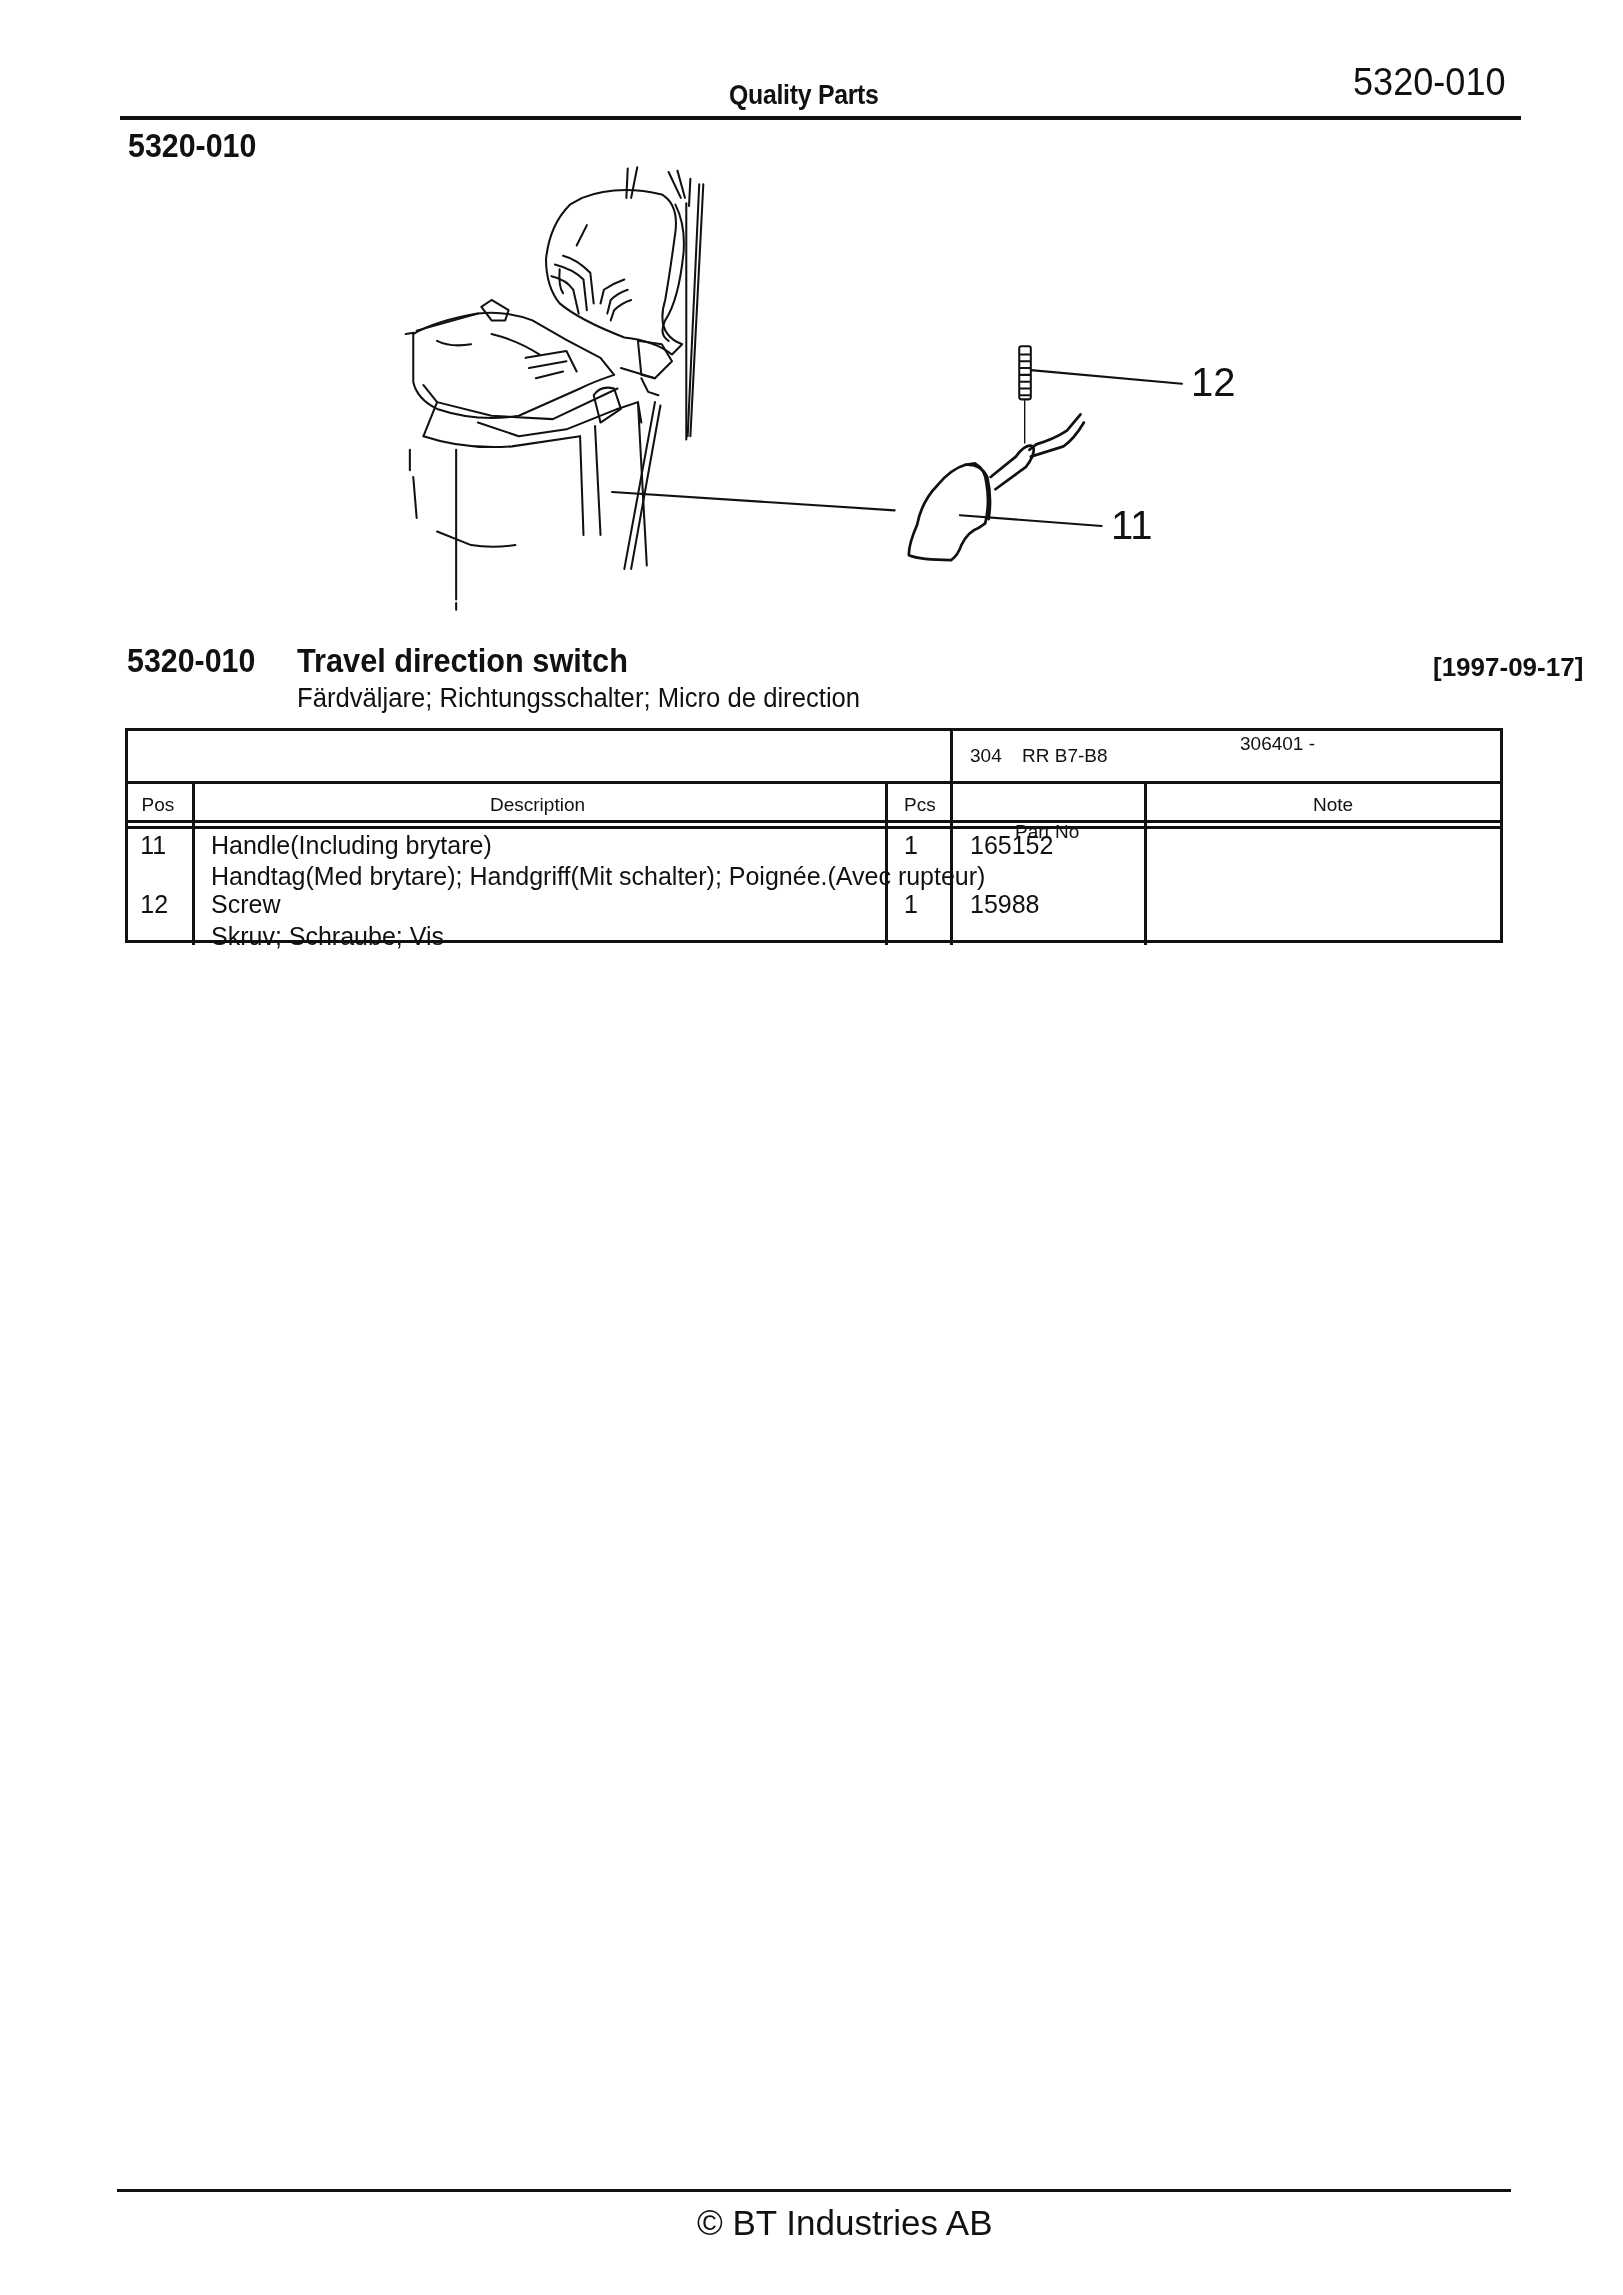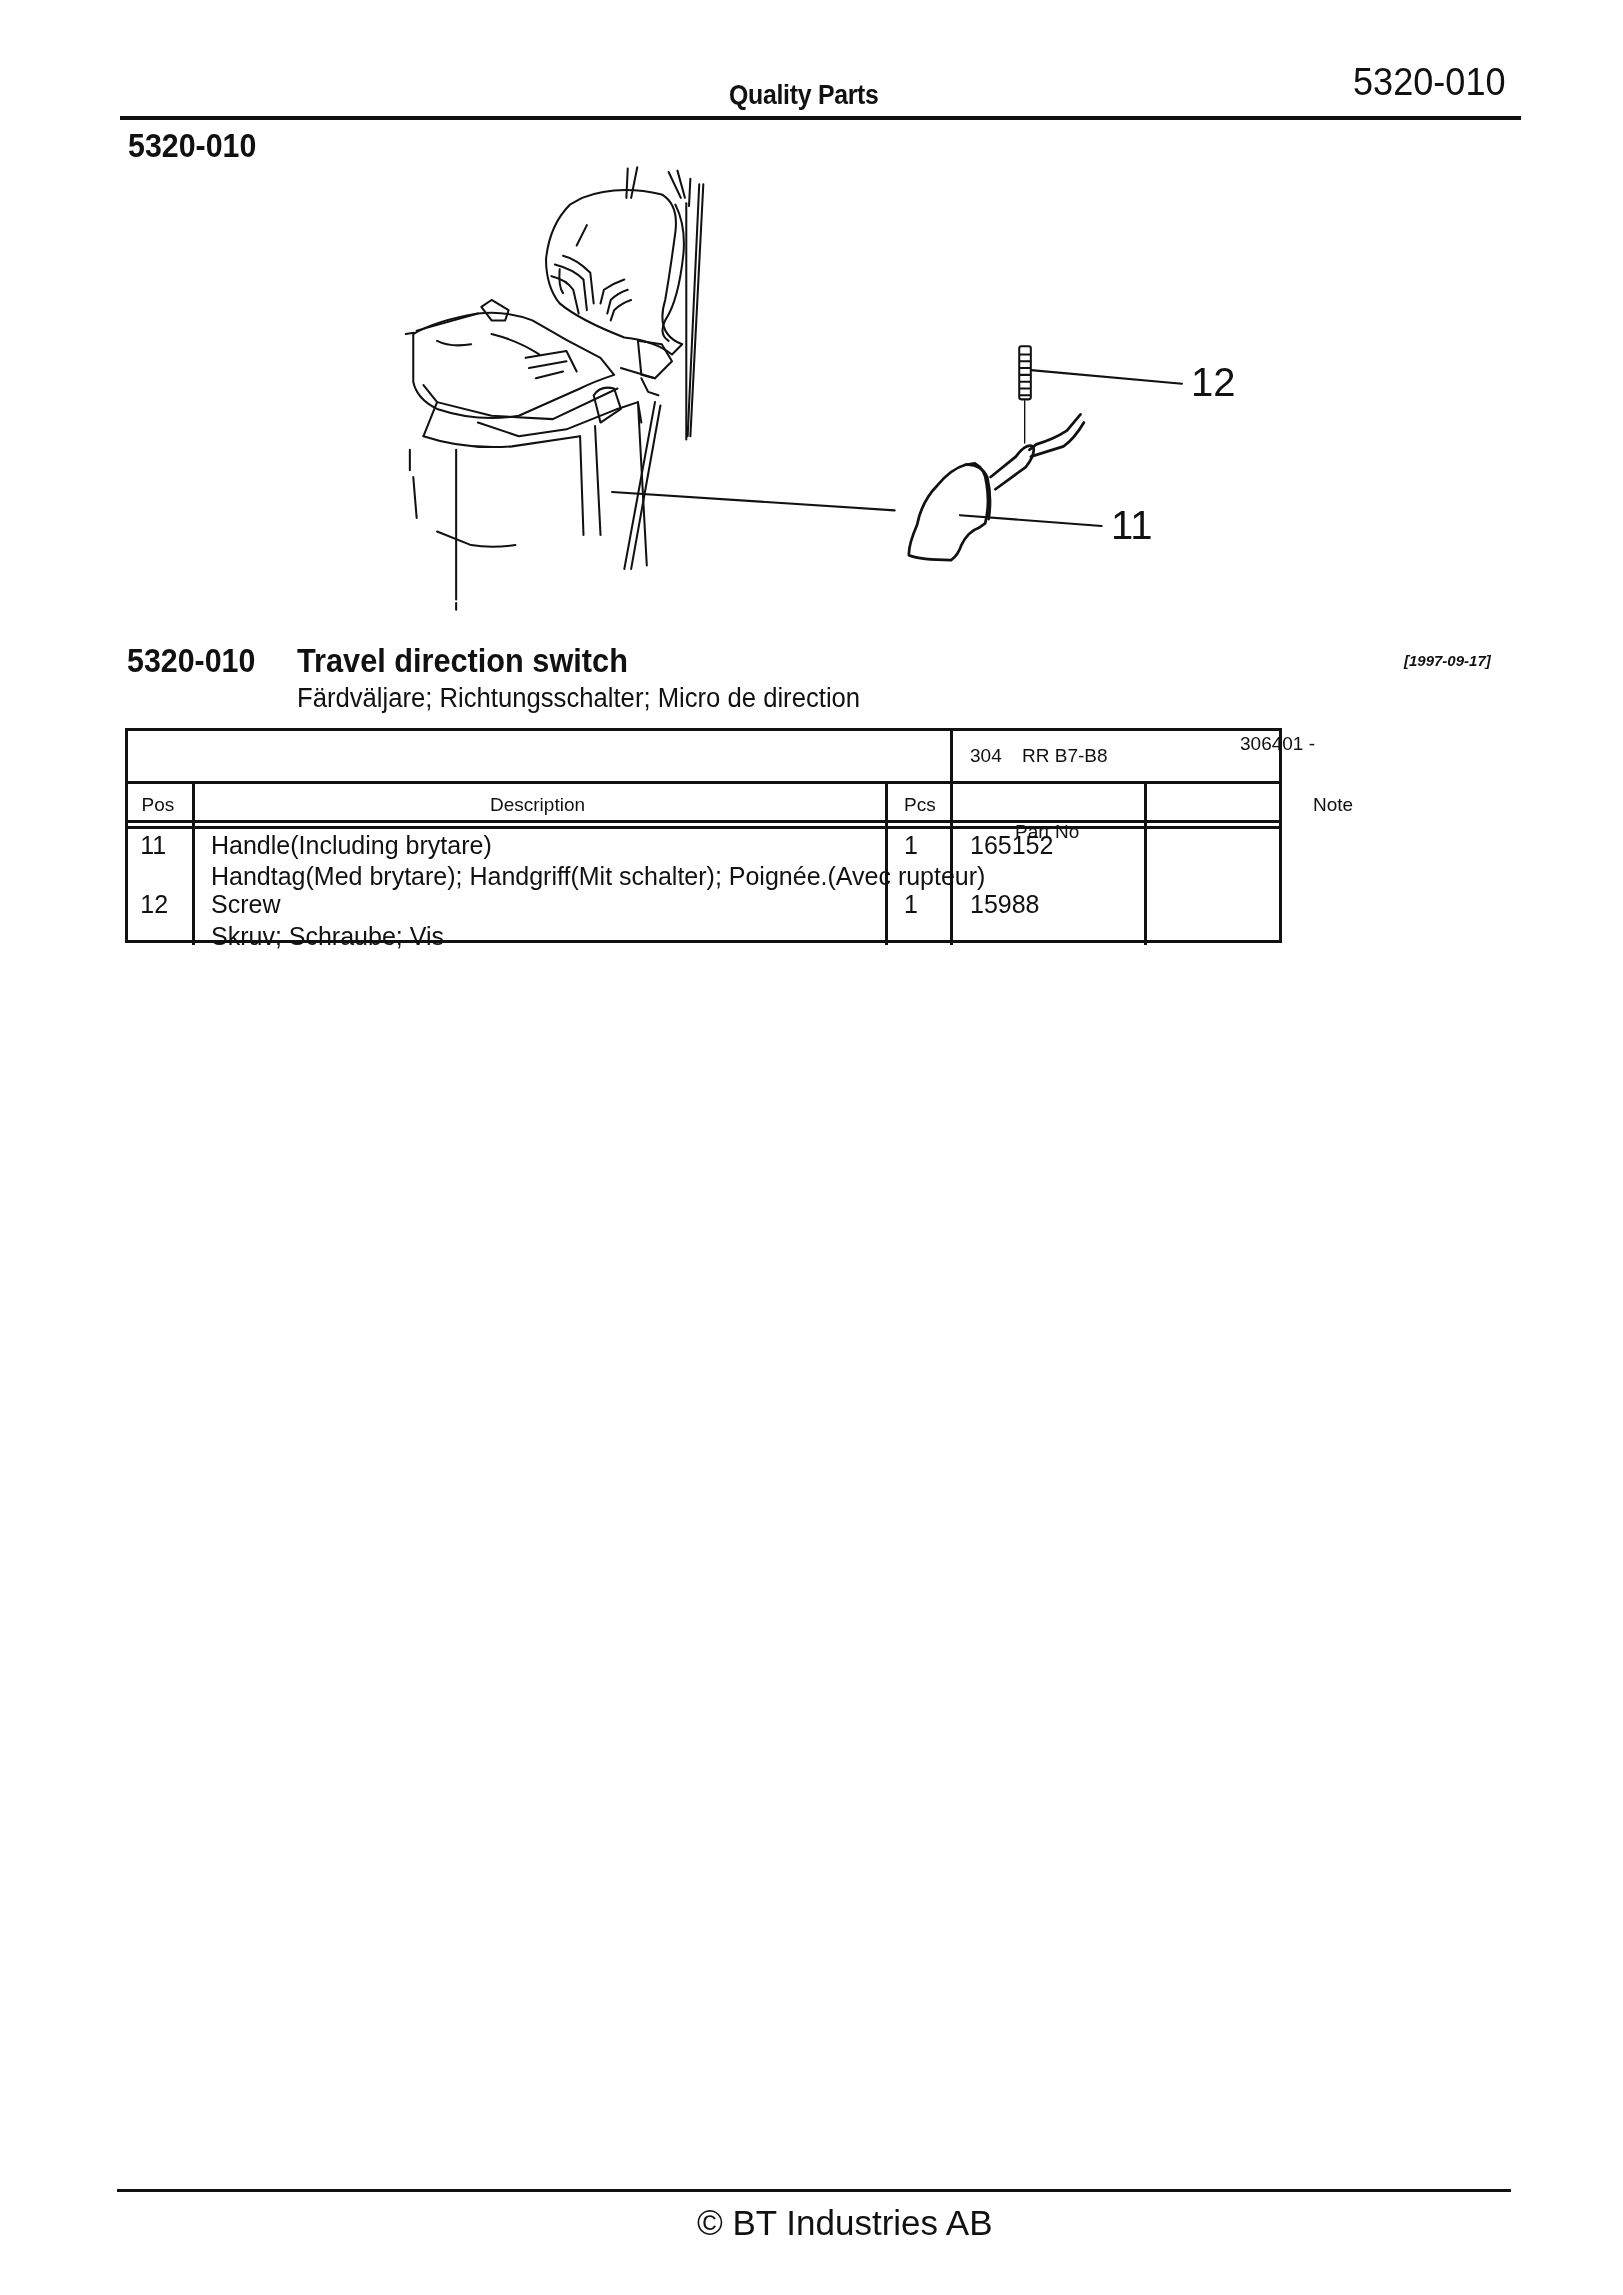--- a/index.html
+++ b/index.html
@@ -7,23 +7,23 @@
          font-family:"Liberation Sans", sans-serif; color:#111; }
   .abs { position:absolute; }
   .hdr-center { left:729px; top:80px; font-size:27px; font-weight:bold; letter-spacing:-0.3px; transform:scaleX(0.92); transform-origin:left; }
   .hdr-right { left:1353px; top:61px; font-size:38px; letter-spacing:0px; transform:scaleX(0.95); transform-origin:left; }
   .hdr-rule { left:120px; top:116px; width:1401px; height:4.1px; background:#111; }
   .sec-code { left:128px; top:127px; font-size:33px; font-weight:bold; transform:scaleX(0.92); transform-origin:left; }
   .diagram { left:382px; top:157px; width:900px; height:463px; }
   .title-code { left:127px; top:642px; font-size:33px; font-weight:bold; transform:scaleX(0.92); transform-origin:left; }
   .title-main { left:297px; top:642px; font-size:33px; font-weight:bold; transform:scaleX(0.93); transform-origin:left; }
   .title-sub { left:297px; top:683px; font-size:27px; transform:scaleX(0.95); transform-origin:left; }
-  .title-date { left:1404px; top:652px; font-size:15px; font-weight:bold;font-style:italic; }
+  .title-date { left:1433px; top:652px; font-size:26px; font-weight:bold; }
   
-  .tbl { left:125px; top:728px; width:1157px; height:215px; border:3.4px solid #111; box-sizing:border-box; }
+  .tbl { left:125px; top:728px; width:1378px; height:215px; border:3.4px solid #111; box-sizing:border-box; }
   .hline { position:absolute; height:2.7px; background:#111; }
   .vline { position:absolute; width:2.7px; background:#111; }
   .cell { position:absolute; white-space:nowrap; }
   .th { font-size:19px; }
   .td-main { font-size:25px; }
   .td-sub { font-size:25px; }
   .top-info { font-size:19px; }
   .foot-rule { left:117px; top:2189px; width:1394px; height:3.4px; background:#111; }
   .foot-text { left:697px; top:2203px; font-size:35px; }
 </style>

